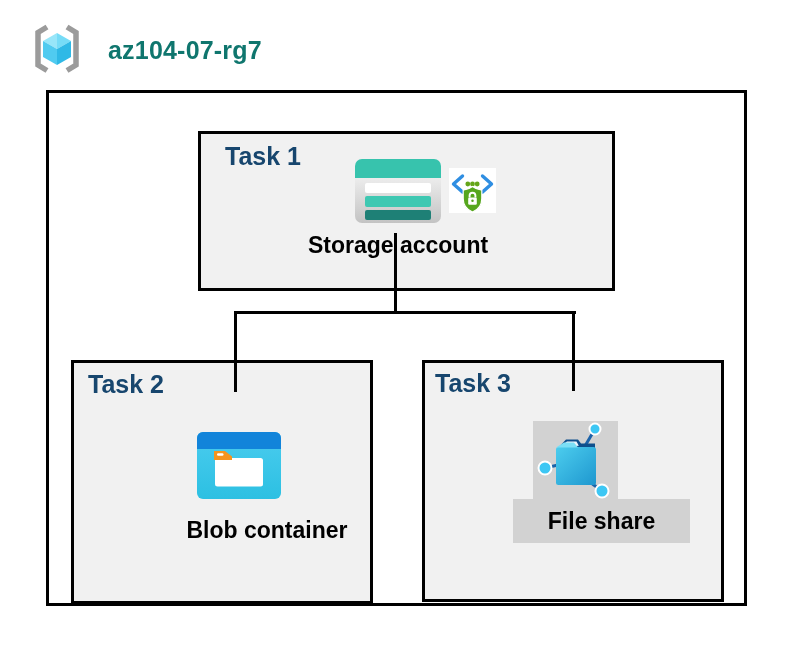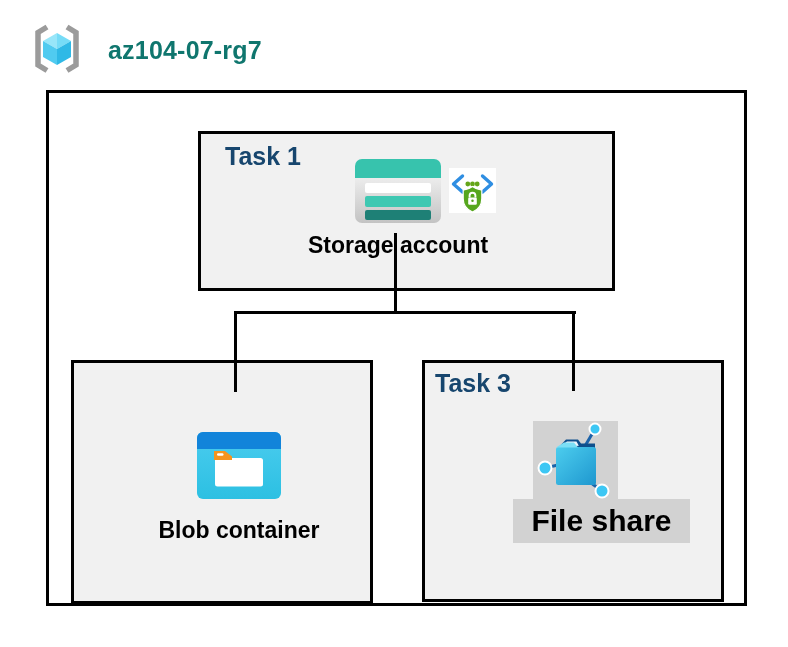--- a/index.html
+++ b/index.html
@@ -20,21 +20,21 @@
   #task2{left:71px;top:332px;width:302px;height:244px;}
   #task3{left:422px;top:332px;width:302px;height:242px;text-align:center;}
 
   .task-label{position:absolute;font-size:25px;font-weight:bold;color:#17466e;line-height:1.15;}
   #task1 .task-label{left:24px;top:8px;}
   #task2 .task-label{left:14px;top:7px;}
   #task3 .task-label{left:10px;top:6px;}
 
   .resource-label{position:absolute;text-align:center;font-size:23px;font-weight:bold;color:#000;}
   #task1 .resource-label{left:0;width:394px;top:98px;}
-  #task2 .resource-label{left:0;width:330px;top:154px;}
+  #task2 .resource-label{left:0;width:330px;top:154px;padding-left:28px;}
 
   
   .connector{position:absolute;background:#000;z-index:6;}
   #conn-v1{left:394px;top:233px;width:3px;height:81px;}
   #conn-h {left:234px;top:311px;width:342px;height:3px;}
   #conn-v2{left:234px;top:311px;width:3px;height:81px;}
   #conn-v3{left:572px;top:311px;width:3px;height:80px;}
 
   
   .storage-icon{position:absolute;left:154px;top:25px;width:86px;height:64px;border-radius:7px;
@@ -48,21 +48,21 @@
   
   .secure-icon{position:absolute;left:248px;top:34px;width:47px;height:45px;background:#fff;}
 
   
   .blob-icon{position:absolute;left:123px;top:69px;width:84px;height:67px;}
 
   
   .fs-icon-bg{position:absolute;left:108px;top:58px;width:85px;height:78px;background:#d2d2d2;}
   .fs-text-bg{position:absolute;left:88px;top:136px;width:177px;height:44px;background:#d2d2d2;
               display:flex;align-items:center;justify-content:center;
-              font-size:30px;font-weight:bold;color:#000;}
+              font-size:23px;font-weight:bold;color:#000;}
 </style>
 </head>
 <body>
 
 <div class="canvas">
 
   <div class="rg-header">
     <svg width="58" height="60" viewBox="0 0 58 60">
       <path d="M19 7 L10 12.5 L10 45 L19 50.5" fill="none" stroke="#9b9b9b" stroke-width="5.5"></path>
       <path d="M39 7 L48 12.5 L48 45 L39 50.5" fill="none" stroke="#9b9b9b" stroke-width="5.5"></path>
@@ -103,20 +103,21 @@
         <path d="M20.6,29.5 L20.6,27.6 A2.9,2.9 0 0 1 26.4,27.6 L26.4,29.5" stroke="#fff" stroke-width="1.9" fill="none"></path>
         <rect x="19.2" y="29.5" width="8.6" height="7.2" rx="1.3" fill="#fff"></rect>
         <circle cx="23.5" cy="32.7" r="1.25" fill="#56a61e"></circle>
       </svg>
     </div>
 
     <span class="resource-label">Storage account</span>
   </div>
 
   <div class="task-box" id="task2">
+    <span class="task-label">Task 2</span>
 
     <div class="blob-icon">
       <svg width="84" height="67" viewBox="0 0 84 67">
         <defs>
           <linearGradient id="bgrad" x1="0" y1="0" x2="0" y2="1">
             <stop offset="0" stop-color="#4bccef"></stop>
               <stop offset="1" stop-color="#2cc0e2"></stop>
           </linearGradient>
           <clipPath id="bclip">
               <rect width="84" height="67" rx="6"></rect>

